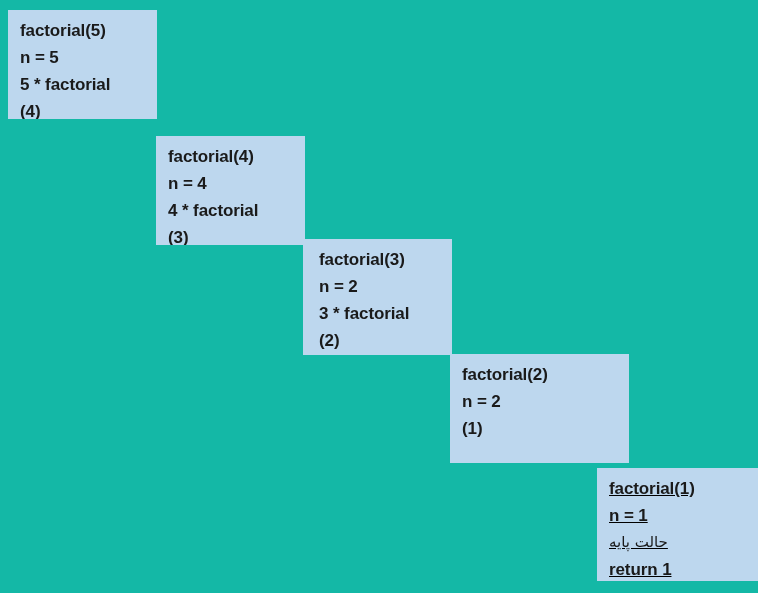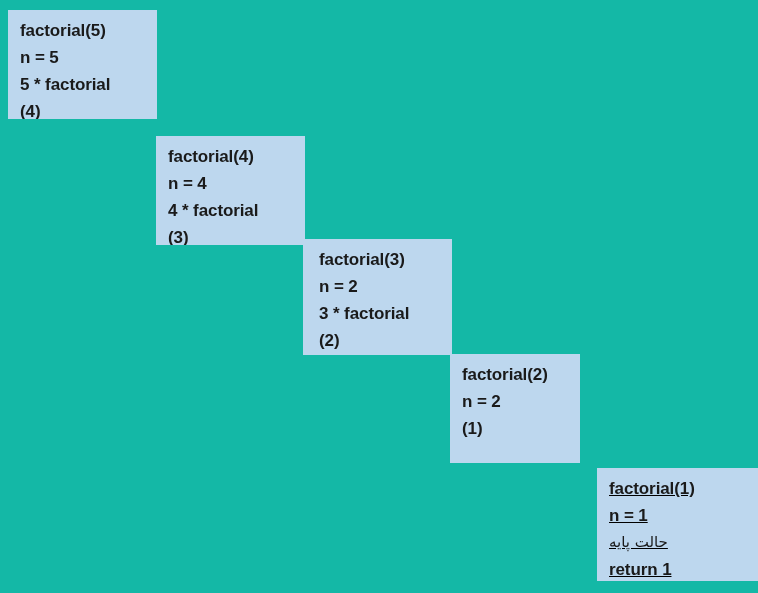--- a/index.html
+++ b/index.html
@@ -62,21 +62,21 @@
       <span class="frame-line" style="color: rgb(26, 26, 26);">n = 4</span>
       <span class="frame-line" style="color: rgb(26, 26, 26);">4 * factorial</span>
       <span class="frame-line" style="color: rgb(26, 26, 26);">(3)</span>
     </div>
     <div class="frame-box" style="left: 303px; top: 239px; width: 149px; height: 116px; background: rgb(189, 215, 238); padding-left: 16px;">
       <span class="frame-line" style="color: rgb(26, 26, 26);">factorial(3)</span>
       <span class="frame-line" style="color: rgb(26, 26, 26);">n = 2</span>
       <span class="frame-line" style="color: rgb(26, 26, 26);">3 * factorial</span>
       <span class="frame-line" style="color: rgb(26, 26, 26);">(2)</span>
     </div>
-    <div class="frame-box" style="left: 450px; top: 354px; width: 130px; height: 109px; background: rgb(189, 215, 238);">
+    <div class="frame-box" style="left: 450px; top: 354px; width: 179px; height: 109px; background: rgb(189, 215, 238);">
       <span class="frame-line" style="color: rgb(26, 26, 26);">factorial(2)</span>
       <span class="frame-line" style="color: rgb(26, 26, 26);">n = 2</span>
       <span class="frame-line" style="color: rgb(26, 26, 26);">(1)</span>
     </div>
     <div class="frame-box" style="left: 597px; top: 468px; width: 163px; height: 113px; background: rgb(189, 215, 238); text-decoration: underline;">
       <span class="frame-line" style="color: rgb(26, 26, 26);">factorial(1)</span>
       <span class="frame-line" style="color: rgb(26, 26, 26);">n = 1</span>
       <span class="frame-line rtl" style="color: rgb(26, 26, 26);">حالت پایه</span>
       <span class="frame-line" style="color: rgb(26, 26, 26);">return 1</span>
     </div>

